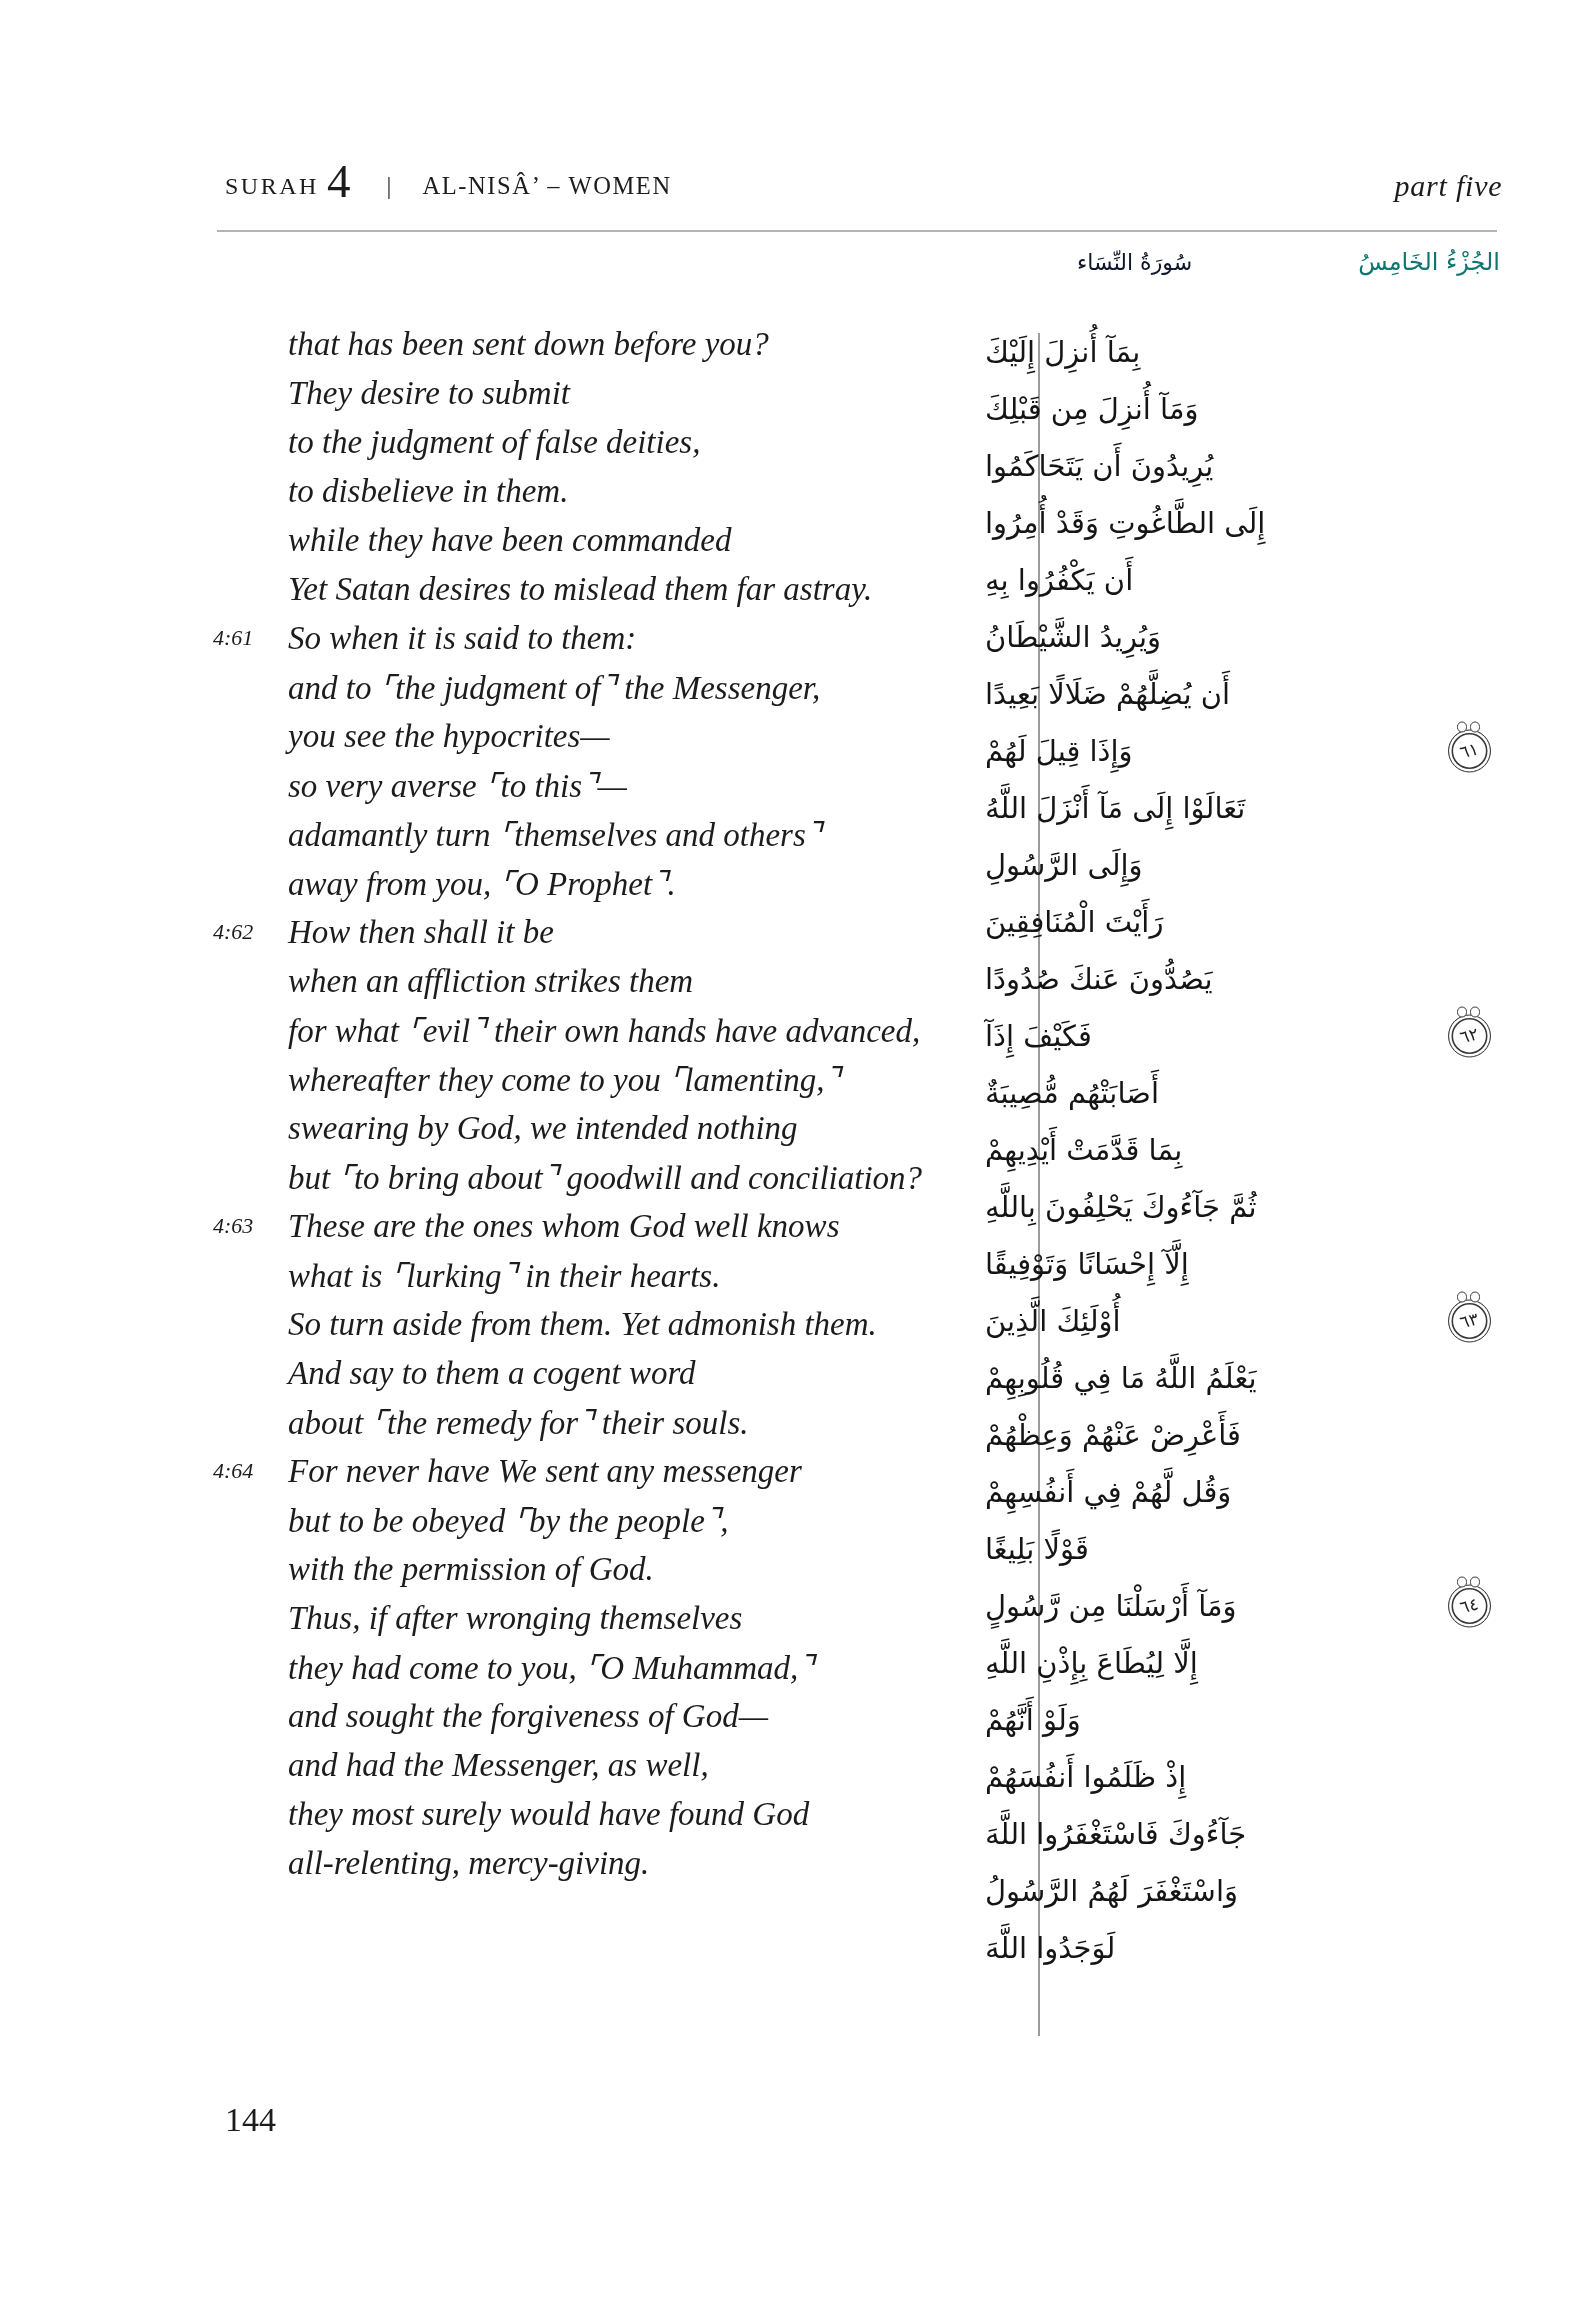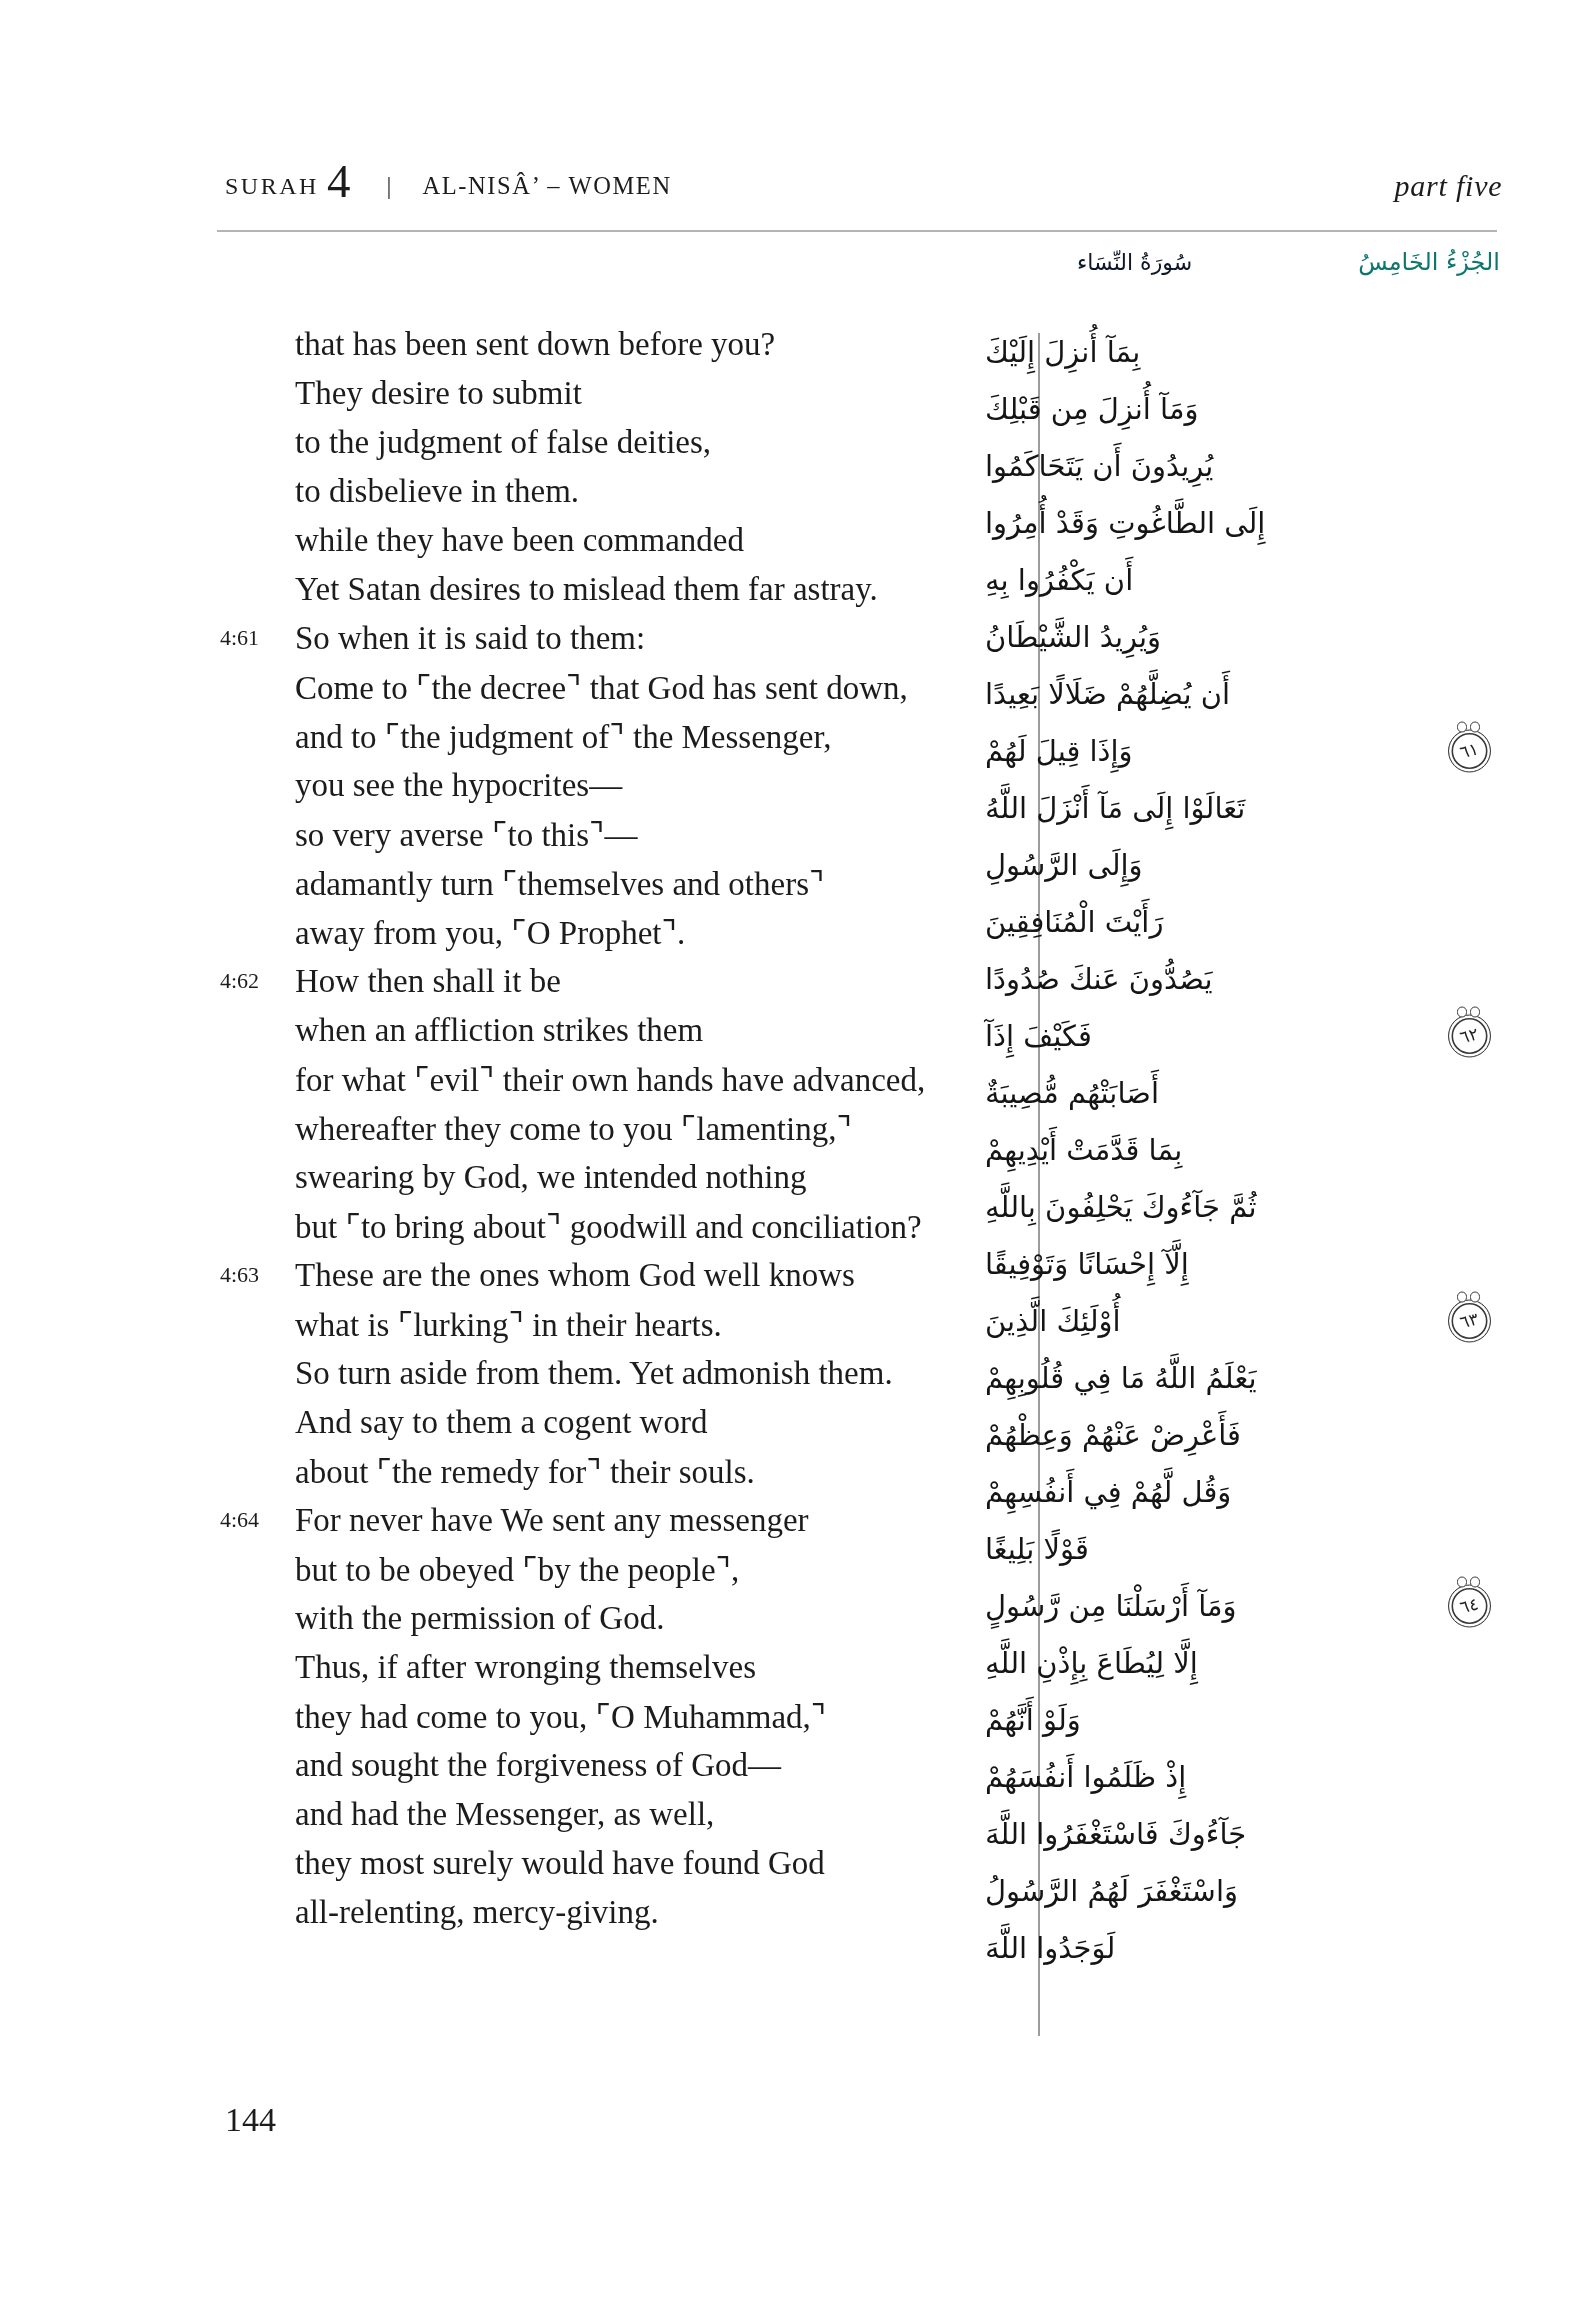--- a/index.html
+++ b/index.html
@@ -26,21 +26,21 @@
     direction:rtl;
   }
   .arabic-subheader-left{
     position:absolute;left:1077px;top:250px;
     font-family:"DejaVu Sans",sans-serif;font-size:22px;color:#0f172a;
     direction:rtl;
   }
   
   .divider{position:absolute;left:1038px;top:333px;width:1.6px;height:1703px;background:#9c9c9c;}
   
-  .english-column{position:absolute;left:220px;top:319px;width:817px;}
+  .english-column{position:absolute;left:213px;top:319px;width:817px;font-style:italic;}
   .en-line{position:relative;height:49px;}
   .verse-num{
     position:absolute;left:0;top:50%;transform:translateY(-50%);
     font-size:22px;color:#1c1c1c;white-space:nowrap;
   }
   .en-text{
     position:absolute;left:75px;top:50%;transform:translateY(-50%);
     font-size:33px;white-space:nowrap;
   }
   
@@ -108,23 +108,20 @@
       <span class="en-text">while they have been commanded</span>
     </div>
     <div class="en-line">
       <span class="en-text">Yet Satan desires to mislead them far astray.</span>
     </div>
     <div class="en-line">
       <span class="verse-num">4:61</span>
       <span class="en-text">So when it is said to them:</span>
     </div>
     <div class="en-line">
-      <span class="en-text">Come to ⌜the decree⌝ that God has sent down,</span>
-    </div>
-    <div class="en-line">
       <span class="en-text">and to ⌜the judgment of⌝ the Messenger,</span>
     </div>
     <div class="en-line">
       <span class="en-text">you see the hypocrites—</span>
     </div>
     <div class="en-line">
       <span class="en-text">so very averse ⌜to this⌝—</span>
     </div>
     <div class="en-line">
       <span class="en-text">adamantly turn ⌜themselves and others⌝</span>

